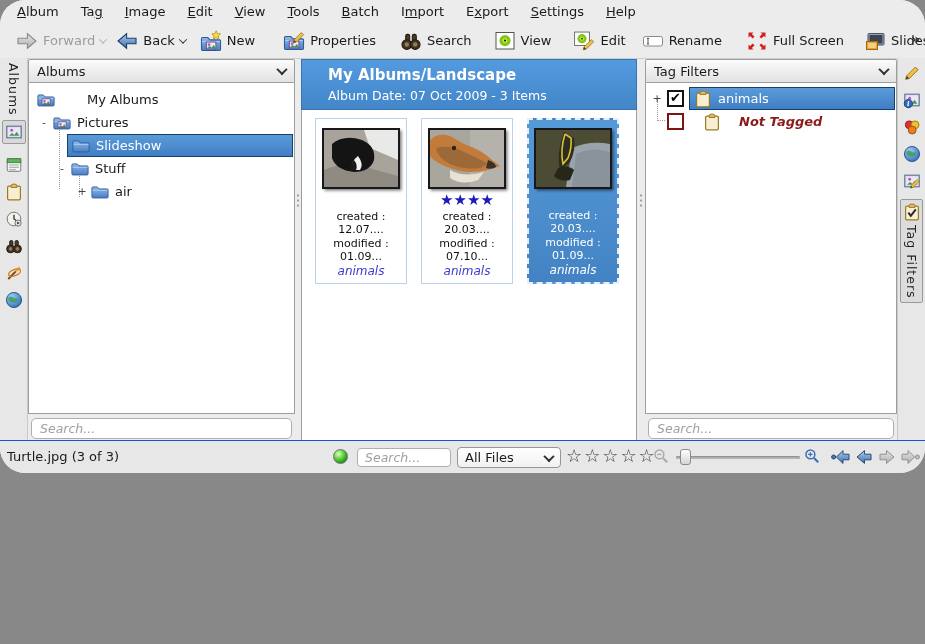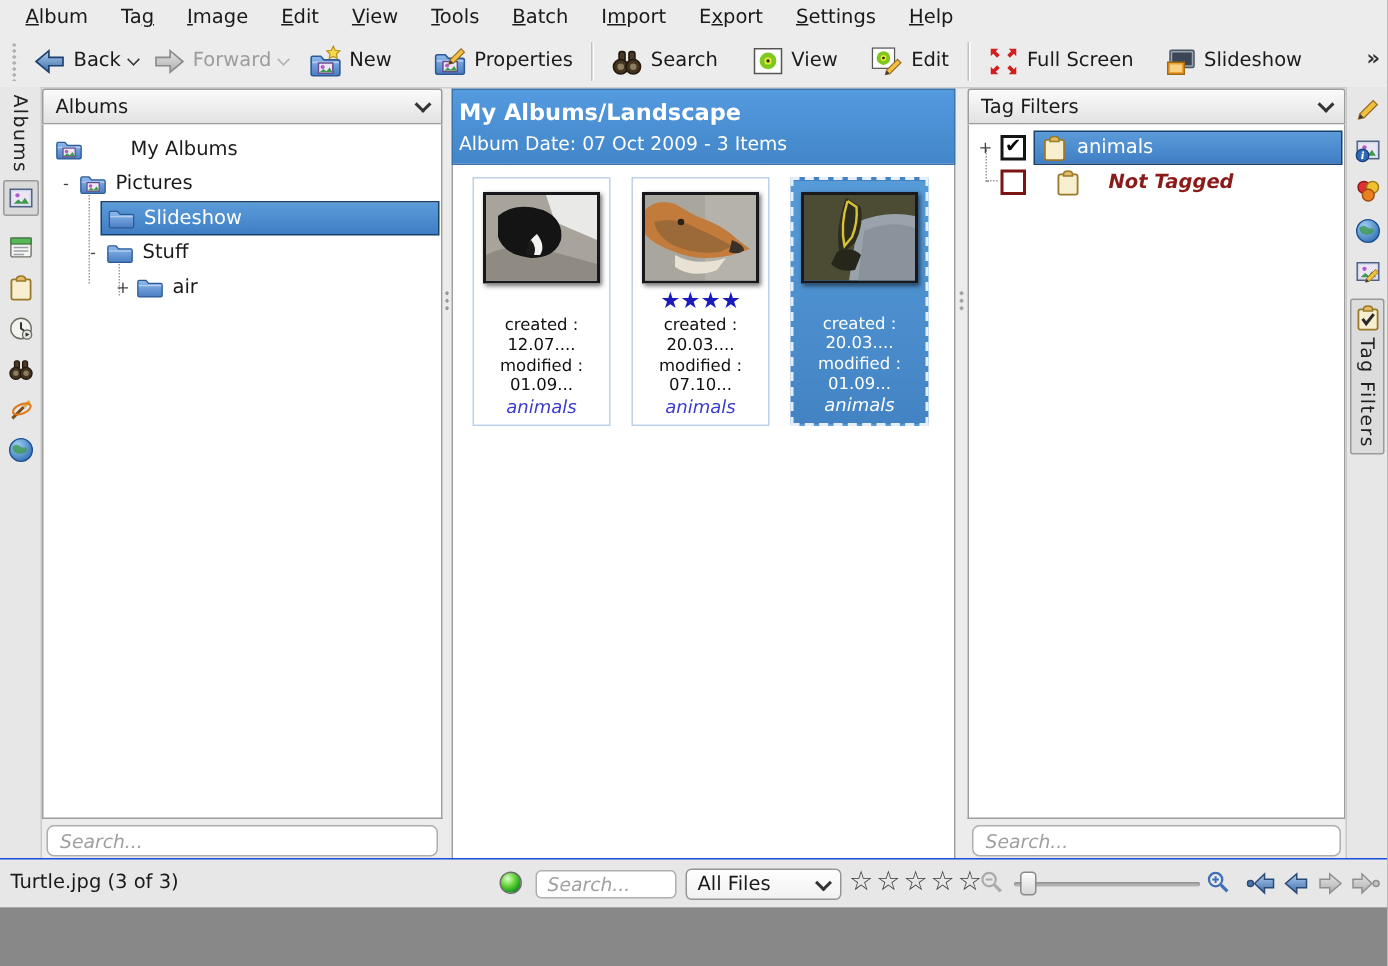--- a/index.html
+++ b/index.html
@@ -1,18 +1,18 @@
 <!DOCTYPE html>
 <html><head>
 <meta charset="utf-8">
 <style>
   html,body{margin:0;padding:0;background:#888;}
-  #app{position:relative;width:925px;height:605px;background:#ececec;
+  #app{position:relative;width:925px;height:473px;background:#ececec;
        font-family:"DejaVu Sans",sans-serif;font-size:13px;color:#1a1a1a;
-       overflow:hidden;-webkit-font-smoothing:antialiased;}
+       overflow:hidden;border-radius:25px;-webkit-font-smoothing:antialiased;}
   
   #menubar{position:absolute;top:0;left:0;right:0;height:23px;display:flex;align-items:center;
            padding-left:6px;background:#ececec;}
   .menu-item{padding:2px 11px;cursor:default;white-space:nowrap;}
   .menu-item u{text-decoration:underline;}
   
   #toolbar{position:absolute;top:23px;left:0;right:0;height:35px;display:flex;align-items:center;
            background:#ececec;border-bottom:1px solid #cdcdcd;padding-left:3px;}
   .tb-handle{width:6px;height:26px;margin:0 4px;
      background-image:radial-gradient(circle,#b2b2b2 1px,transparent 1.3px);background-size:5px 4px;}
@@ -51,21 +51,21 @@
   
   .tree-row{display:flex;align-items:center;height:23px;position:relative;}
   .expander{width:10px;font-size:11px;line-height:10px;color:#444;text-align:center;flex:none;}
   .tree-label{margin-left:6px;white-space:nowrap;}
   .sel-bar{display:flex;align-items:center;flex:1;height:21px;margin-right:1px;
      background:linear-gradient(#5c9bd9,#3f7ec4);border:1px solid #17406b;color:#fff;padding-left:4px;}
   .guide{position:absolute;border-left:1px dotted #9a9a9a;width:0;}
   .guide-h{position:absolute;border-top:1px dotted #9a9a9a;height:0;}
   
   #main-banner{position:absolute;top:1px;left:0;right:0;height:51px;box-sizing:border-box;
-     background:linear-gradient(#549ade,#4386ca);border:1px solid #3a74ad;color:#fff;padding:6px 4px;}
+     background:linear-gradient(#549ade,#4386ca);border:1px solid #3a74ad;color:#fff;padding:6px 26px;}
   #main-banner .title{font-size:15px;font-weight:bold;}
   #main-banner .subtitle{font-size:12.5px;margin-top:4px;}
   #main-body{position:absolute;top:52px;bottom:0;left:0;right:0;background:#fff;
      border:1px solid #9e9e9e;border-top:none;}
   #cards{display:flex;gap:14px;padding:8px 0 0 13px;}
   .card{width:92px;height:166px;box-sizing:border-box;border:1px solid #bcd2ea;background:#fff;
      display:flex;flex-direction:column;align-items:center;padding-top:9px;}
   .card.selected{background:linear-gradient(#569bd8,#4383c4);border:2px dashed #e6eff9;padding-top:8px;}
   .thumb{width:74px;height:57px;border:2px solid #17171c;box-shadow:1.5px 1.5px 3px rgba(0,0,0,.55);flex:none;}
   .thumb svg{display:block;width:100%;height:100%;}
@@ -304,34 +304,34 @@
     <span class="menu-item"><span></span><u>T</u><span>ools</span></span>
     <span class="menu-item"><span></span><u>B</u><span>atch</span></span>
     <span class="menu-item"><span>I</span><u>m</u><span>port</span></span>
     <span class="menu-item"><span>E</span><u>x</u><span>port</span></span>
     <span class="menu-item"><span></span><u>S</u><span>ettings</span></span>
     <span class="menu-item"><span></span><u>H</u><span>elp</span></span>
   </div>
 
   <div id="toolbar">
     <div class="tb-handle"></div>
+    <div class="tb-btn disabled">
+      <svg class="i22">
+          <use href="#arrowrightgray"></use>
+        </svg>
+      <span>Forward</span>
+      <span class="chev sm dis"></span>
+    </div>
     <div class="tb-btn">
       <svg class="i22">
           <use href="#arrowleft"></use>
         </svg>
       <span>Back</span>
       <span class="chev sm"></span>
     </div>
-    <div class="tb-btn disabled">
-      <svg class="i22">
-          <use href="#arrowrightgray"></use>
-        </svg>
-      <span>Forward</span>
-      <span class="chev sm dis"></span>
-    </div>
     <div class="tb-btn" style="margin-left:4px">
       <svg class="i22">
           <use href="#foldernew"></use>
         </svg>
       <span>New</span>
     </div>
     <div class="tb-btn" style="margin-left:18px">
       <svg class="i22">
           <use href="#folderprops"></use>
         </svg>
@@ -348,20 +348,26 @@
       <svg class="i22">
           <use href="#viewicon"></use>
         </svg>
       <span>View</span>
     </div>
     <div class="tb-btn" style="margin-left:12px">
       <svg class="i22">
           <use href="#editicon"></use>
         </svg>
       <span>Edit</span>
+    </div>
+    <div class="tb-btn" style="margin-left:6px">
+      <svg class="i22">
+          <use href="#renameicon"></use>
+        </svg>
+      <span>Rename</span>
     </div>
     <div class="tb-sep"></div>
     <div class="tb-btn">
       <svg class="i22">
           <use href="#fsicon"></use>
         </svg>
       <span>Full Screen</span>
     </div>
     <div class="tb-btn" style="margin-left:10px">
       <svg class="i22">

